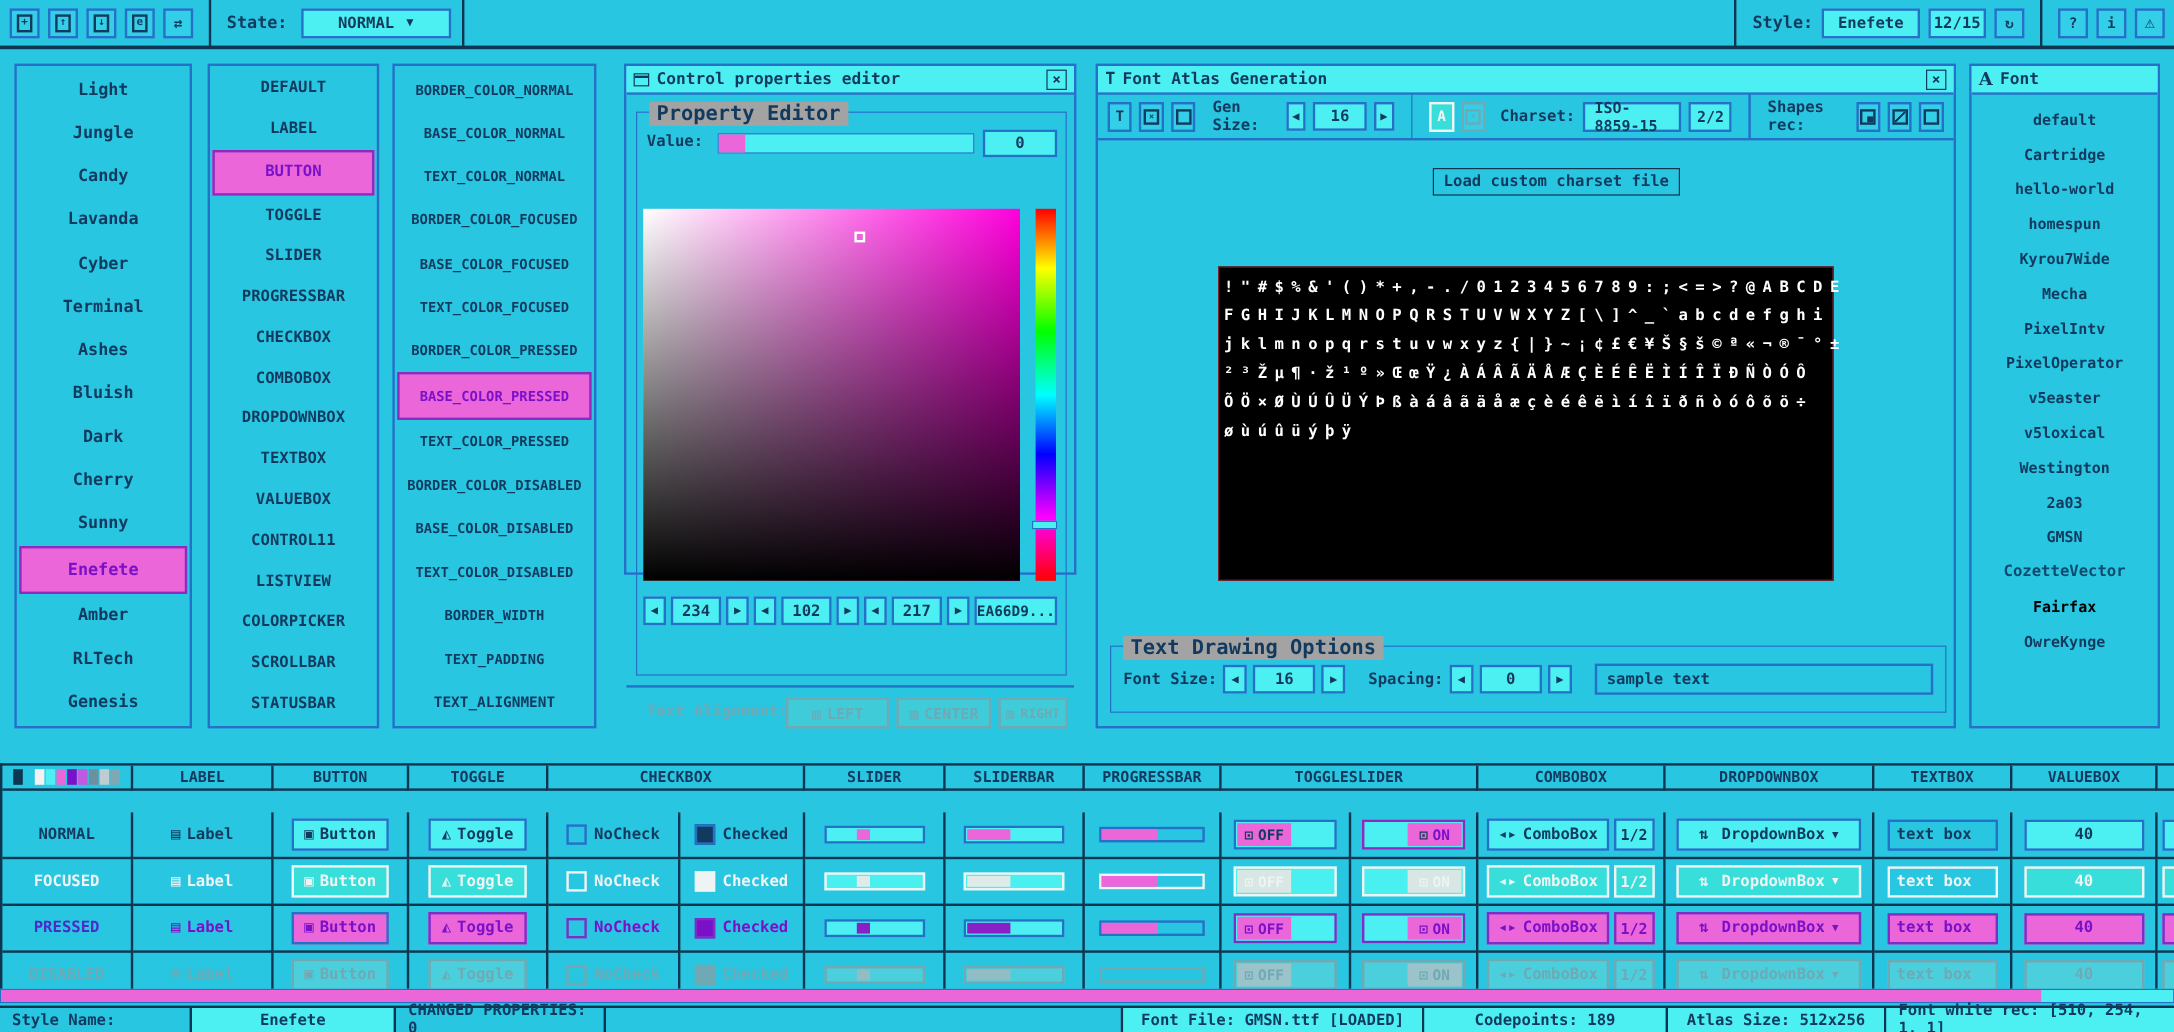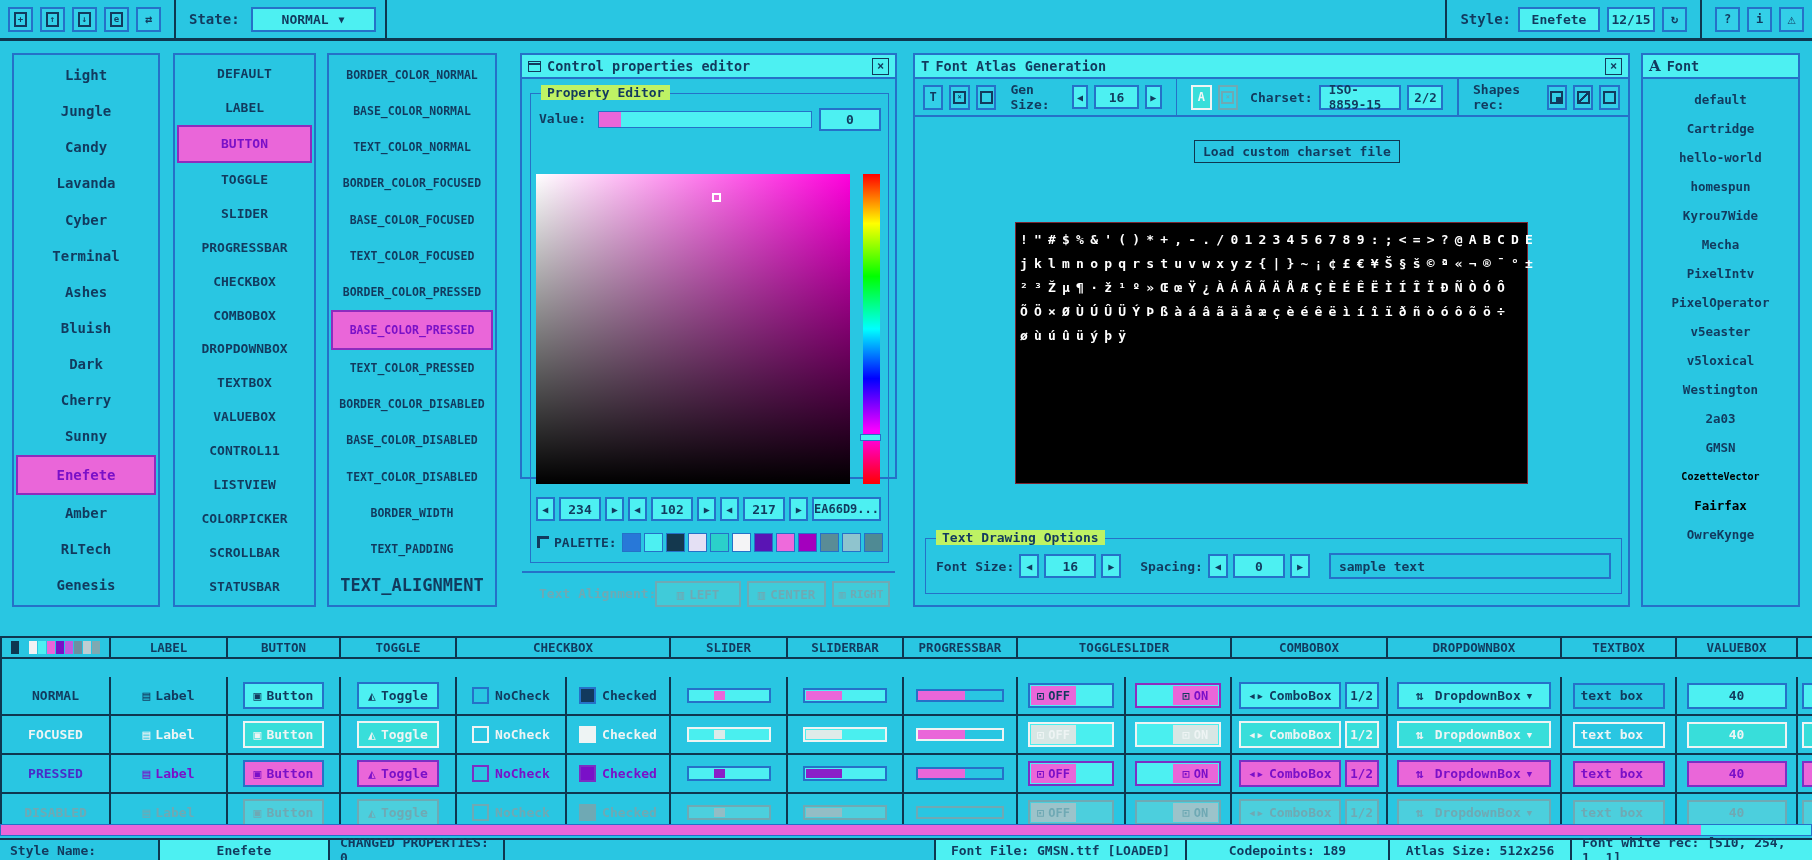--- a/index.html
+++ b/index.html
@@ -28,21 +28,21 @@
   .vlist .li.selected{background:#EA66D9;border:2px solid #8E2BBE;color:#7A10C8;}
   
   .window{position:absolute;border:2px solid #2571C8;background:#29C6E2;}
   .titlebar{height:24px;background:#4DF0F2;border-bottom:2px solid #2571C8;display:flex;
             align-items:center;padding:0 6px;gap:6px;font-size:13.5px;}
   .titlebar .close{margin-left:auto;width:17px;height:17px;border:1px solid #123A5E;
             display:flex;align-items:center;justify-content:center;font-size:12px;}
   .winicon{width:13px;height:11px;border:1px solid #123A5E;position:relative;}
   .winicon:before{content:"";position:absolute;left:0;top:1px;right:0;height:2px;background:#123A5E;}
   .group-rect{position:absolute;border:1px solid #2571C8;}
-  .glabel{position:absolute;top:-9px;left:10px;background:#bef264;padding:0 6px;font-size:13px;color:#123A5E;}
+  .glabel{position:absolute;top:-9px;left:10px;background:#a3a3a3;padding:0 6px;font-size:17px;color:#123A5E;}
   .spin-btn{width:20px;height:24px;border:2px solid #2571C8;background:#4DF0F2;display:flex;
             align-items:center;justify-content:center;font-size:10px;color:#123A5E;}
   .spin-val{height:24px;border:2px solid #2571C8;background:#4DF0F2;display:flex;align-items:center;justify-content:center;}
   
   #sv-square{position:absolute;left:14px;top:95px;width:314px;height:310px;
      background:linear-gradient(to top, #000 0%, rgba(0,0,0,0) 100%),linear-gradient(to right,#ffffff,#FF00DC);}
   #sv-marker{position:absolute;width:9px;height:9px;border:2px solid #fff;left:56%;top:6%;}
   #hue-bar{position:absolute;left:341px;top:95px;width:17px;height:310px;
      background:linear-gradient(to bottom,#ff0000 0%,#ffff00 16%,#00ff00 33%,#00ffff 50%,#0000ff 66%,#ff00ff 83%,#ff0000 100%);}
   #hue-marker{position:absolute;left:-3px;top:84%;width:21px;height:7px;background:#4DF0F2;border:1px solid #2571C8;}
@@ -210,21 +210,21 @@
       <div class="li" style="font-size:11.5px;">BASE_COLOR_FOCUSED</div>
       <div class="li" style="font-size:11.5px;">TEXT_COLOR_FOCUSED</div>
       <div class="li" style="font-size:11.5px;">BORDER_COLOR_PRESSED</div>
       <div class="li selected" style="font-size:11.5px;">BASE_COLOR_PRESSED</div>
       <div class="li" style="font-size:11.5px;">TEXT_COLOR_PRESSED</div>
       <div class="li" style="font-size:11.5px;">BORDER_COLOR_DISABLED</div>
       <div class="li" style="font-size:11.5px;">BASE_COLOR_DISABLED</div>
       <div class="li" style="font-size:11.5px;">TEXT_COLOR_DISABLED</div>
       <div class="li" style="font-size:11.5px;">BORDER_WIDTH</div>
       <div class="li" style="font-size:11.5px;">TEXT_PADDING</div>
-      <div class="li" style="font-size:17px;">TEXT_ALIGNMENT</div>
+      <div class="li" style="font-size:12px;">TEXT_ALIGNMENT</div>
     </div>
 </div>
 
 <div class="window" style="left:520px;top:53px;width:377px;height:426px;">
   <div class="titlebar">
     <span class="winicon"></span>
     <span>Control properties editor</span>
     <span class="close">×</span>
   </div>
   <div style="position:relative;width:100%;height:526px;">
@@ -273,38 +273,20 @@
           <span>217</span>
         </div>
       <div class="spin-btn">
           <span>▶</span>
         </div>
       <div class="spin-val" style="flex:1;font-size:12px;">
           <span>EA66D9...</span>
         </div>
     </div>
 
-    <div style="position:absolute;left:15px;top:452px;height:22px;display:flex;align-items:center;gap:5px;">
-      <span style="width:12px;height:12px;border-left:3px solid #123A5E;border-top:3px solid #123A5E;"></span>
-      <span>PALETTE:</span>
-      <div style="display:flex;gap:3px;">
-          <span class="swatch" style="background: rgb(40, 120, 216);"></span>
-          <span class="swatch" style="background: rgb(77, 240, 242);"></span>
-          <span class="swatch" style="background: rgb(20, 56, 78);"></span>
-          <span class="swatch" style="background: rgb(228, 224, 244);"></span>
-          <span class="swatch" style="background: rgb(43, 208, 202);"></span>
-          <span class="swatch" style="background: rgb(244, 244, 246);"></span>
-          <span class="swatch" style="background: rgb(90, 20, 180);"></span>
-          <span class="swatch" style="background: rgb(238, 106, 219);"></span>
-          <span class="swatch" style="background: rgb(164, 0, 190);"></span>
-          <span class="swatch" style="background: rgb(90, 140, 150);"></span>
-          <span class="swatch" style="background: rgb(143, 196, 206);"></span>
-          <span class="swatch" style="background: rgb(79, 138, 148);"></span>
-        </div>
-    </div>
     <div style="position:absolute;left:0;top:492px;width:100%;border-top:2px solid #2571C8;"></div>
 
     <span style="position:absolute;left:17px;top:507px;color:#6FA9B4;">Text Alignment:</span>
     <div class="disbtn" style="position:absolute;left:133px;top:502px;width:86px;">
       <span>▥</span>
         <span>LEFT</span>
     </div>
     <div class="disbtn" style="position:absolute;left:225px;top:502px;width:79px;">
       <span>▥</span>
         <span>CENTER</span>
@@ -370,20 +352,21 @@
       <div class="tbtn">
           <span class="shape-ico"></span>
         </div>
     </div>
     <div class="tooltip">
         <span>Load custom charset file</span>
       </div>
     <div id="atlas-black">
       <div>
           <div class="aline">!"#$%&amp;'()*+,-./0123456789:;&lt;=&gt;?@ABCDE</div>
+          <div class="aline">FGHIJKLMNOPQRSTUVWXYZ[\]^_`abcdefghi</div>
           <div class="aline">jklmnopqrstuvwxyz{|}~¡¢£€¥Š§š©ª«¬®¯°±</div>
           <div class="aline">²³Žµ¶·ž¹º»ŒœŸ¿ÀÁÂÃÄÅÆÇÈÉÊËÌÍÎÏÐÑÒÓÔ</div>
           <div class="aline">ÕÖ×ØÙÚÛÜÝÞßàáâãäåæçèéêëìíîïðñòóôõö÷</div>
           <div class="aline">øùúûüýþÿ</div>
         </div>
     </div>
 
     <div class="group-rect" style="left:10px;top:459px;width:697px;height:56px;padding-left:16px;">
       <span class="glabel">Text Drawing Options</span>
       <div style="position:absolute;left:10px;top:14px;right:10px;display:flex;align-items:center;gap:5px;">
@@ -426,21 +409,21 @@
         <div class="li" style="height:29px;display:flex;align-items:center;justify-content:center;font-size:12.5px;color:#123A5E;">homespun</div>
         <div class="li" style="height:29px;display:flex;align-items:center;justify-content:center;font-size:12.5px;color:#123A5E;">Kyrou7Wide</div>
         <div class="li" style="height:29px;display:flex;align-items:center;justify-content:center;font-size:12.5px;color:#123A5E;">Mecha</div>
         <div class="li" style="height:29px;display:flex;align-items:center;justify-content:center;font-size:12.5px;color:#123A5E;">PixelIntv</div>
         <div class="li" style="height:29px;display:flex;align-items:center;justify-content:center;font-size:12.5px;color:#123A5E;">PixelOperator</div>
         <div class="li" style="height:29px;display:flex;align-items:center;justify-content:center;font-size:12.5px;color:#123A5E;">v5easter</div>
         <div class="li" style="height:29px;display:flex;align-items:center;justify-content:center;font-size:12.5px;color:#123A5E;">v5loxical</div>
         <div class="li" style="height:29px;display:flex;align-items:center;justify-content:center;font-size:12.5px;color:#123A5E;">Westington</div>
         <div class="li" style="height:29px;display:flex;align-items:center;justify-content:center;font-size:12.5px;color:#123A5E;">2a03</div>
         <div class="li selected" style="height:29px;display:flex;align-items:center;justify-content:center;font-size:12.5px;color:#123A5E;">GMSN</div>
-        <div class="li" style="height:29px;display:flex;align-items:center;justify-content:center;font-size:10px;color:#000000;">CozetteVector</div>
+        <div class="li" style="height:29px;display:flex;align-items:center;justify-content:center;font-size:13px;color:#0c4a6e;">CozetteVector</div>
         <div class="li" style="height:29px;display:flex;align-items:center;justify-content:center;font-size:12.5px;color:#000000;">Fairfax</div>
         <div class="li" style="height:29px;display:flex;align-items:center;justify-content:center;font-size:12.5px;color:#123A5E;">OwreKynge</div>
       </div>
   </div>
 </div>
 
 <div id="ctable">
 
   <div class="hcell">
     <div class="minipal">

